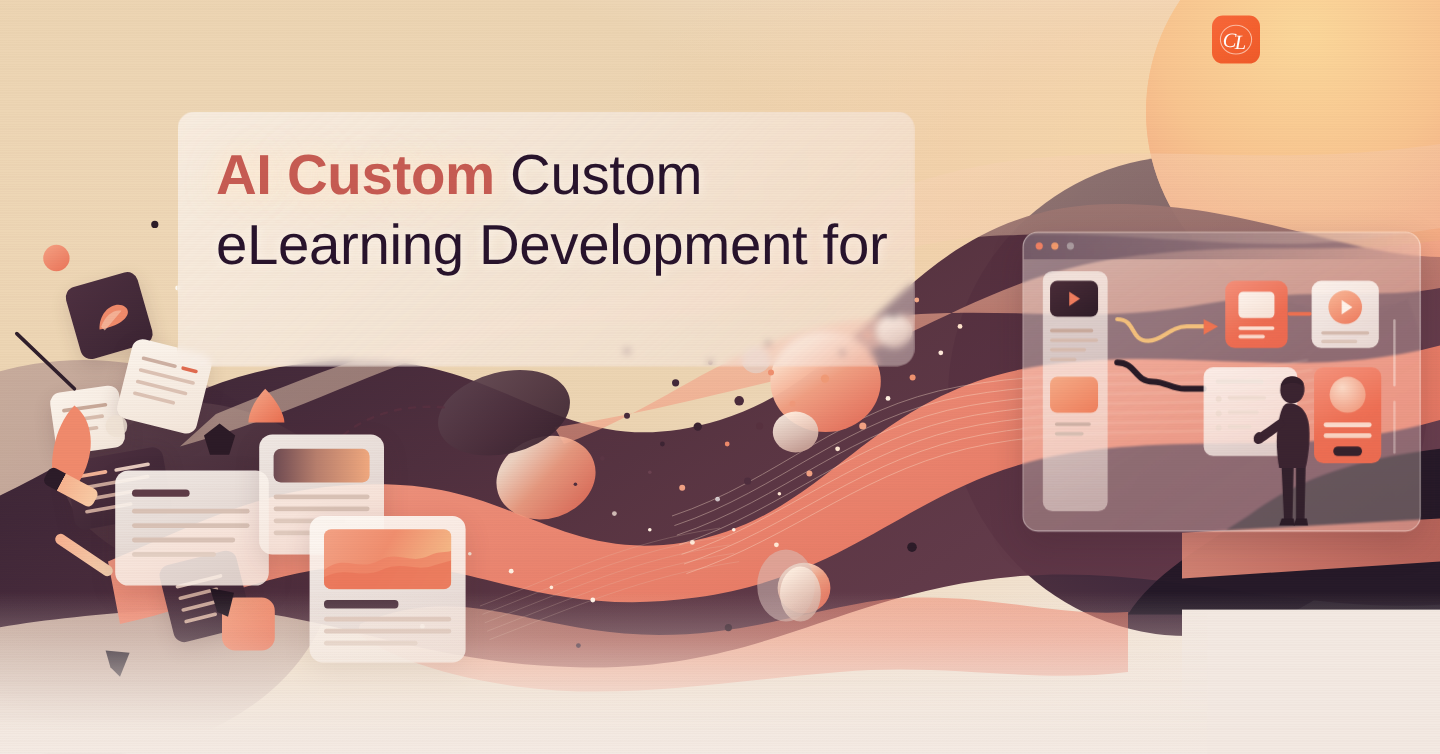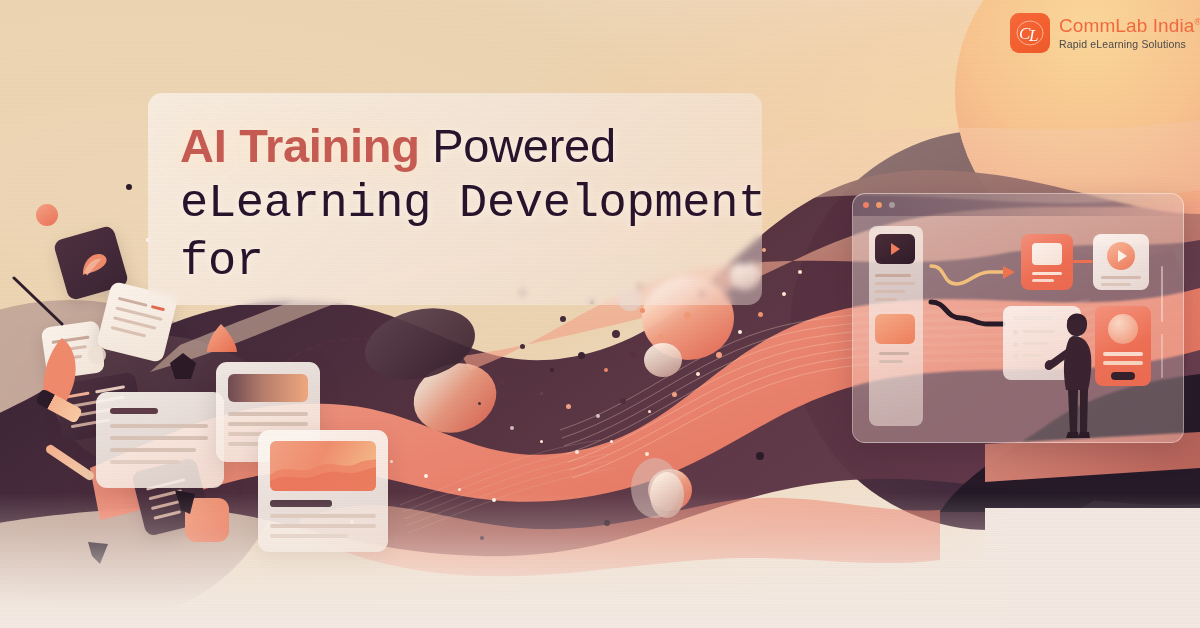--- a/index.html
+++ b/index.html
@@ -157,21 +157,21 @@
     font-weight: 400;
     letter-spacing: -0.3px;
     color: #27132c;
     text-shadow: 0 1px 10px rgba(255,248,240,0.9);
   }
   .headline .accent {
     font-weight: 700;
     color: #c65b52;
     text-shadow: 0 0 16px rgba(255,236,214,0.95), 0 0 30px rgba(255,226,190,0.7);
   }
-  .headline .l2, .headline .l3 { display: block; font-family: Liberation Mono, monospace; }
+  .headline .l2, .headline .l3 { display: block; }
 
   
   .logo {
     position: absolute;
     left: 1010px; top: 13px;
     display: flex;
     align-items: center;
     gap: 9px;
   }
   .logo-mark {
@@ -612,36 +612,32 @@
 
       <path d="M 24,122 L 34,122 L 35,128 L 22,128 Z" fill="#2b1b26"></path>
       <path d="M 36,122 L 45,122 L 46,128 L 34,128 Z" fill="#2b1b26"></path>
     </svg>
   </div>
 
   <div class="headline-panel"></div>
 
   <div class="headline">
     <span class="l1">
-      <span class="accent">AI Training</span><span> Powered</span>
+      <span class="accent">AI Custom</span><span> Custom</span>
     </span>
     <span class="l2">eLearning Development for</span>
   </div>
 
   <div class="logo">
     <div class="logo-mark">
       <svg width="40" height="40" viewBox="0 0 40 40" style="position:absolute;inset:0;">
         <ellipse cx="20" cy="20" rx="13" ry="12" fill="none" stroke="#ffd9c8" stroke-width="0.9" opacity="0.75"></ellipse>
         <text x="9" y="26" font-family="'Liberation Serif', serif" font-size="17" font-style="italic" fill="#ffffff">C</text>
         <text x="19" y="28" font-family="'Liberation Serif', serif" font-size="17" font-style="italic" fill="#ffffff">L</text>
       </svg>
     </div>
-    <div class="logo-text">
-      <div class="logo-name"><span>CommLab India</span><span class="logo-reg">®</span></div>
-      <div class="logo-tag">Rapid eLearning Solutions</div>
-    </div>
   </div>
 
   <div class="bg-cream-bottom"></div>
   <div class="bg-bottom-solid"></div>
 
   <div class="grain"></div>
 </div>
 
 </body></html>

